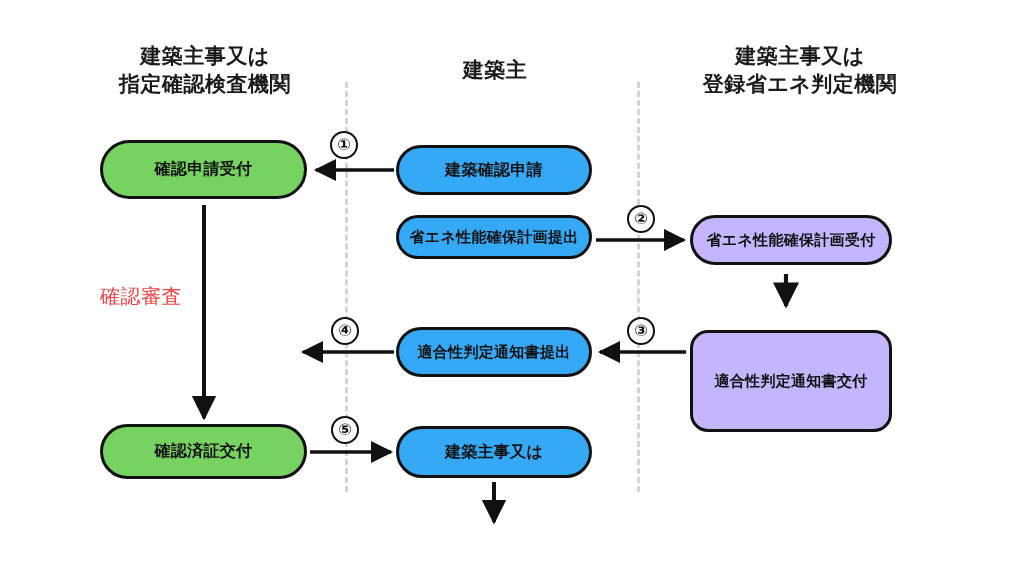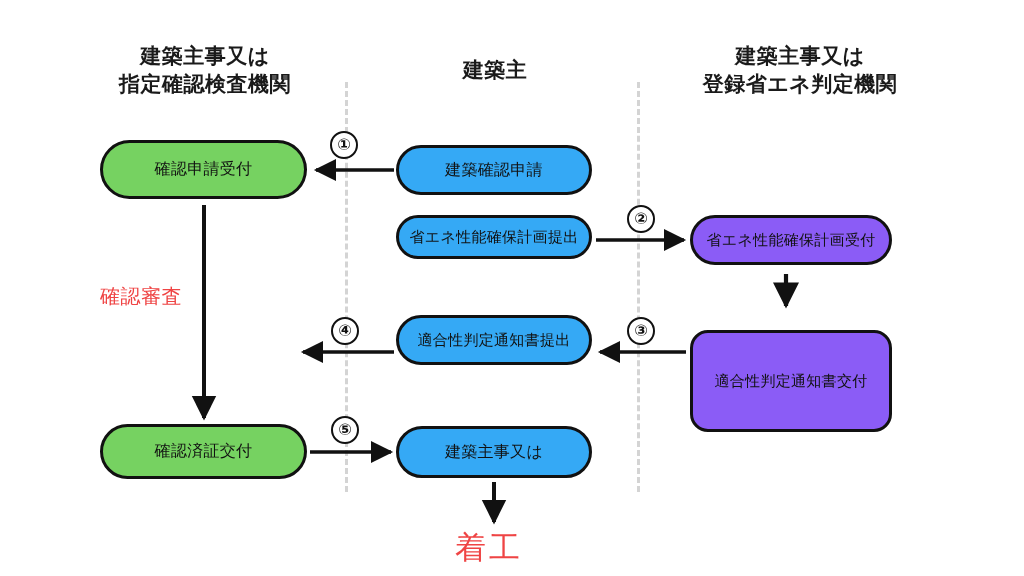--- a/index.html
+++ b/index.html
@@ -42,36 +42,36 @@
   #header-col2 { left: 395px; top: 56px; width: 200px; }
   #header-col3 { left: 650px; top: 42px; width: 300px; }
 
   
   .node {
     position: absolute;
     display: flex;
     align-items: center;
     justify-content: center;
     border: 3.5px solid #111111;
-    font-weight: normal;
+    font-weight: bold;
     color: #111111;
     text-align: center;
     letter-spacing: 0.3px;
   }
   .node.green { background: #76d261; }
   .node.blue  { background: #35a9f5; }
-  .node.pink  { background: #8b5cf6; }
+  .node.pink  { background: #c4b5fd; }
   .node.pill  { border-radius: 34px; }
   .node.rect  { border-radius: 18px; }
 
   #node-kakunin-uketsuke { left: 100px; top: 140px; width: 207px; height: 59px; font-size: 16px; }
   #node-kenchiku-shinsei { left: 396px; top: 145px; width: 196px; height: 50px; font-size: 16px; }
   #node-shoene-teishutsu { left: 396px; top: 215px; width: 196px; height: 44px; font-size: 15px; }
   #node-shoene-uketsuke  { left: 690px; top: 215px; width: 202px; height: 50px; font-size: 15px; }
-  #node-tekigo-teishutsu { left: 396px; top: 315px; width: 196px; height: 50px; font-size: 15px; }
+  #node-tekigo-teishutsu { left: 396px; top: 327px; width: 196px; height: 50px; font-size: 15px; }
   #node-tekigo-kofu      { left: 690px; top: 330px; width: 202px; height: 102px; font-size: 15px; }
   #node-kanryo-kofu      { left: 100px; top: 424px; width: 207px; height: 55px; font-size: 16px; }
   #node-kanryo-juryo     { left: 396px; top: 426px; width: 196px; height: 52px; font-size: 16px; }
 
   
   #arrow-layer {
     position: absolute;
     left: 0; top: 0;
     width: 1024px; height: 576px;
     pointer-events: none;
@@ -196,15 +196,14 @@
     <span>③</span>
   </div>
   <div class="step-circle" id="step-4">
     <span>④</span>
   </div>
   <div class="step-circle" id="step-5">
     <span>⑤</span>
   </div>
 
   <div class="flow-label" id="label-kakunin-shinsa">確認審査</div>
-  <div class="flow-label" id="label-chakkou">着工</div>
 
 </div>
 
 </body></html>

